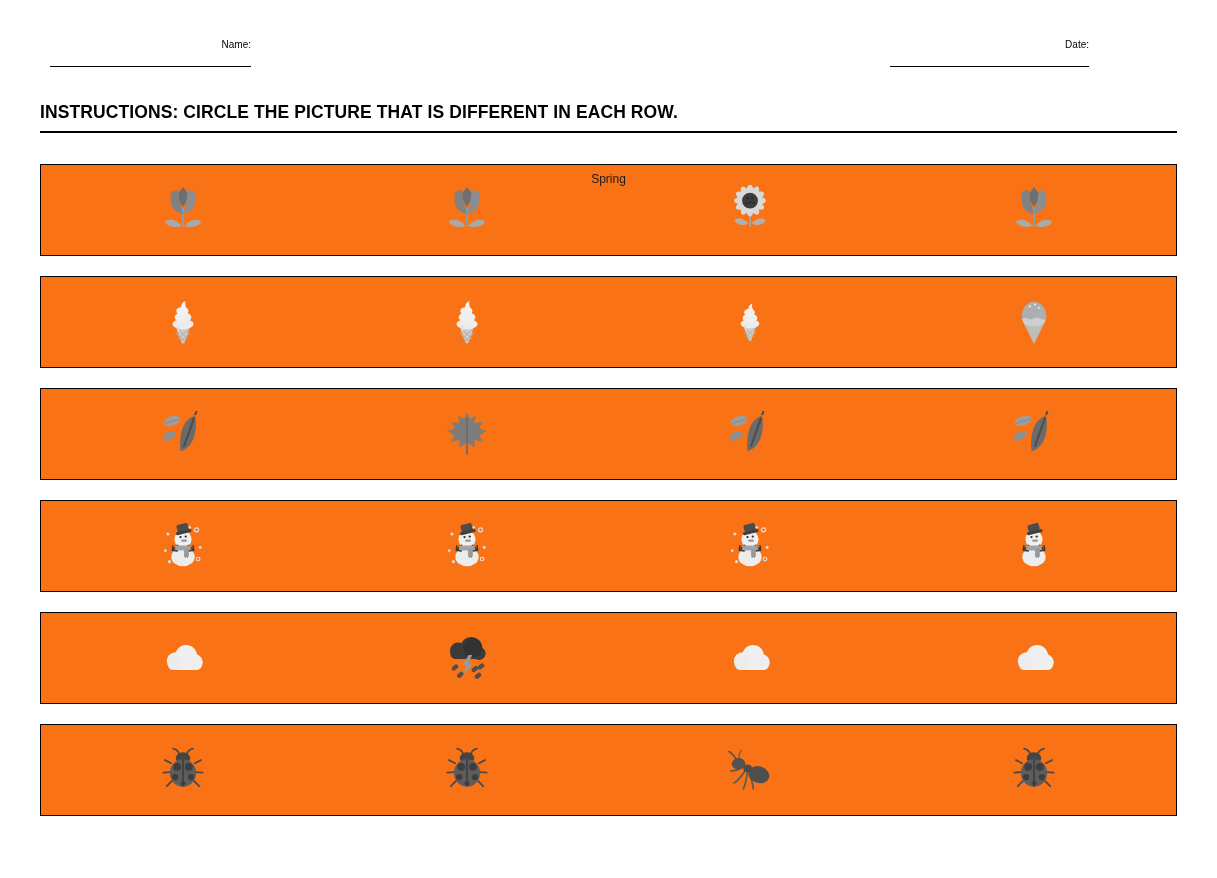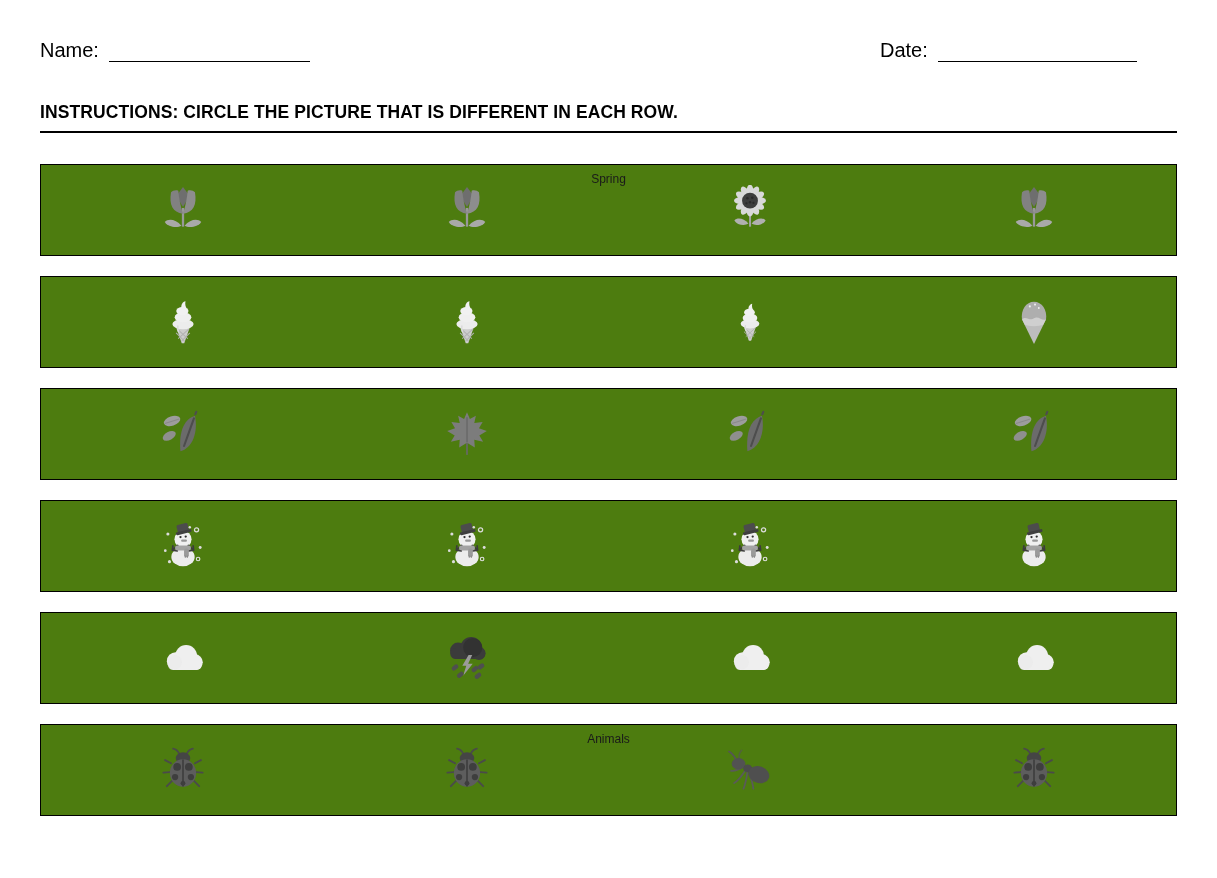--- a/index.html
+++ b/index.html
@@ -1,36 +1,36 @@
 <!DOCTYPE html>
 <html><head>
 <meta charset="utf-8">
 <style>
   * { margin:0; padding:0; box-sizing:border-box; }
   html,body { background:#ffffff; }
   body {
     width:1217px; height:878px; position:relative; overflow:hidden;
     font-family:"Liberation Sans", sans-serif; color:#000;
   }
-  .field { position:absolute; top:39px; font-size:20px; display:flex; align-items:flex-end; }
+  .field { position:absolute; top:39px; font-size:10px; display:flex; align-items:flex-end;flex-direction:column; }
   .field .line { display:inline-block; height:17px; border-bottom:1.5px solid #000; margin-left:10px; }
   #name-field { left:40px; }
   #name-field .line { width:201px; }
   #date-field { left:880px; }
   #date-field .line { width:199px; }
 
   .instructions {
     position:absolute; left:40px; top:102px; font-size:17.5px; font-weight:bold;
     letter-spacing:0.1px; white-space:nowrap;
   }
   .rule { position:absolute; left:40px; top:131px; width:1137px; height:0; border-top:2.5px solid #000; }
 
   .row {
     position:absolute; left:40px; width:1137px; height:92px;
-    border:1.5px solid #000; display:flex; background:#4d7c0f;
+    border:1.5px solid #000; display:flex; background:#f97316;
   }
   .row-label {
     position:absolute; left:0; right:0; top:7px; text-align:center;
     font-size:12px; color:#1a1a1a; pointer-events:none;
   }
   .cell { flex:1 1 0; display:flex; align-items:center; justify-content:center; }
   .emoji { width:50px; height:50px; display:block; }
   .hidden-defs { position:absolute; width:0; height:0; overflow:hidden; }
 </style>
 </head>
@@ -330,21 +330,20 @@
         </svg>
     </div>
     <div class="cell">
       <svg class="emoji" viewBox="0 0 48 48">
           <use href="#sym-cloud"></use>
         </svg>
     </div>
   </div>
 
   <div class="row" style="top:724px">
-    <span class="row-label">Animals</span>
     <div class="cell">
       <svg class="emoji" viewBox="0 0 48 48">
           <use href="#sym-ladybug"></use>
         </svg>
     </div>
     <div class="cell">
       <svg class="emoji" viewBox="0 0 48 48">
           <use href="#sym-ladybug"></use>
         </svg>
     </div>

